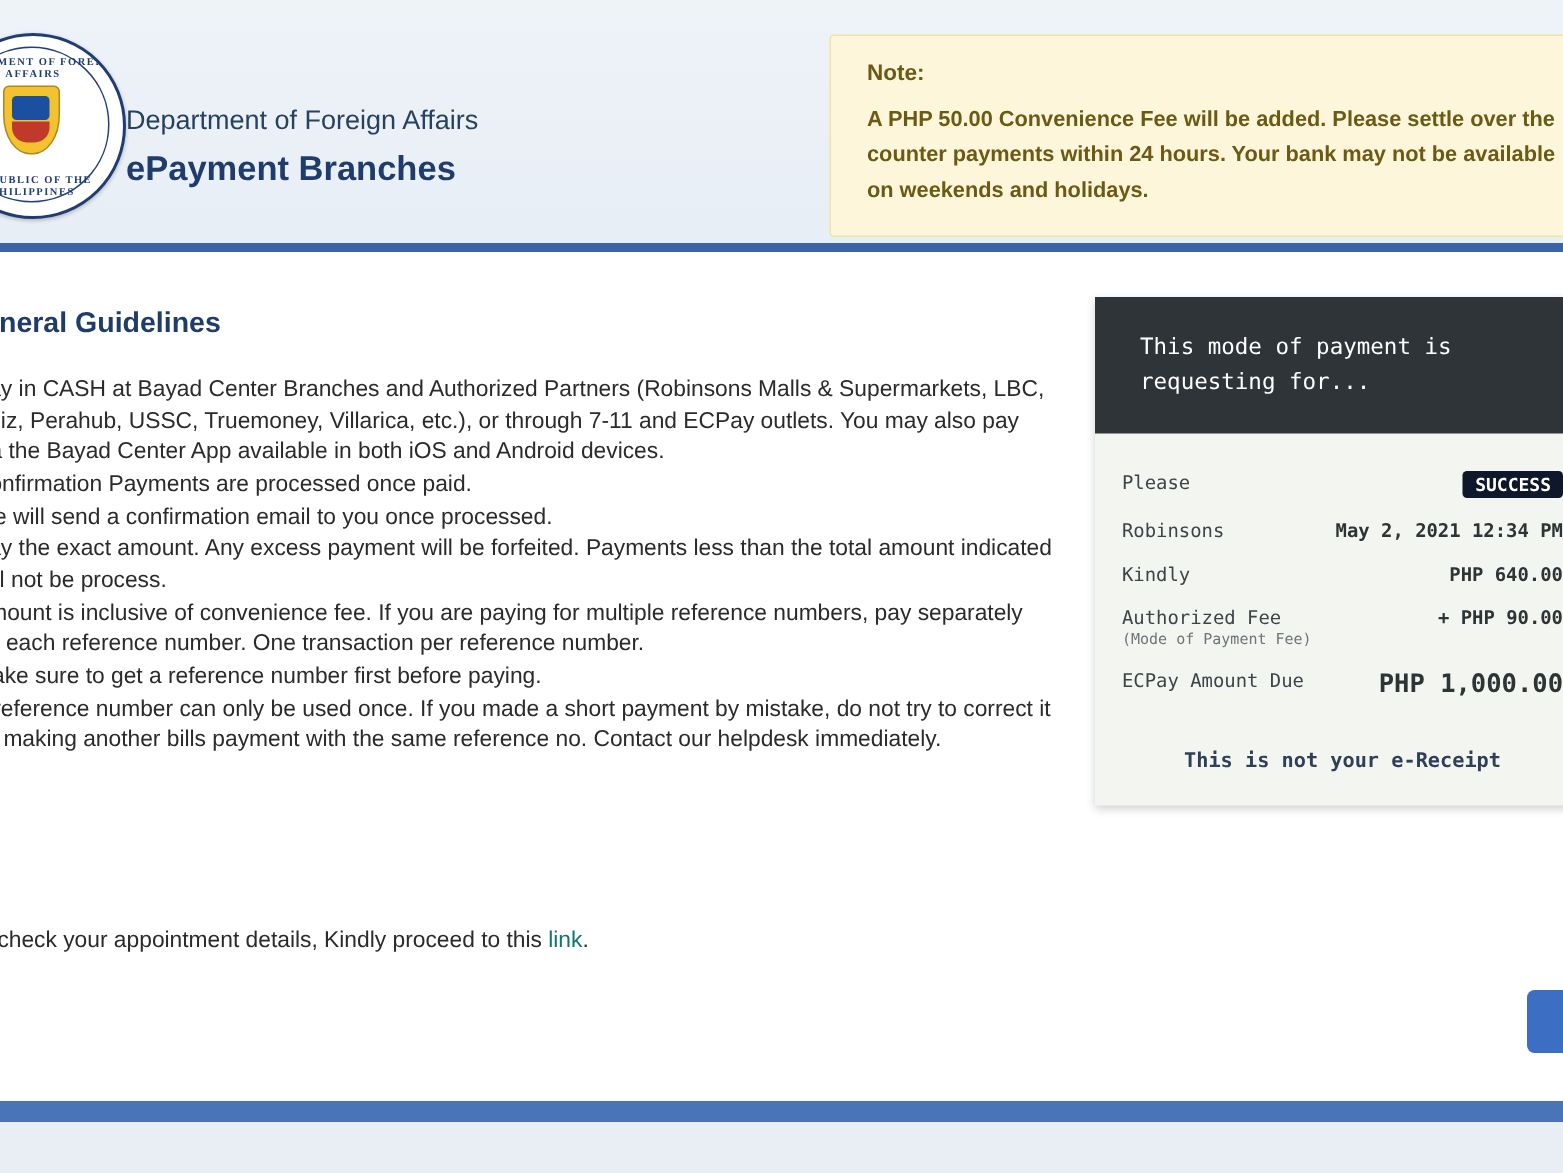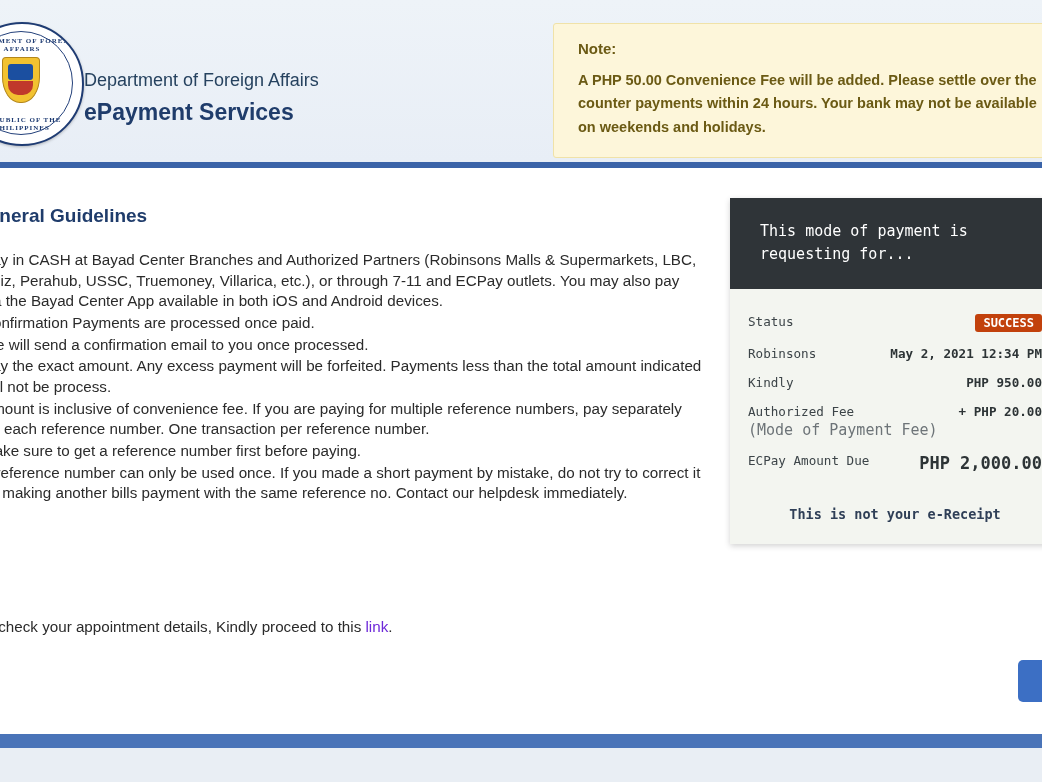--- a/index.html
+++ b/index.html
@@ -168,21 +168,21 @@
   }
 
   .appointment-line {
     position: absolute;
     left: -22px;
     top: 444px;
     font-size: 15.2px;
     color: #2b2b2b;
   }
   .appointment-line a {
-    color: #6d28d9;
+    color: #0f766e;
     text-decoration: none;
   }
 
   
   .receipt {
     position: absolute;
     left: 730px;
     top: 24px;
     width: 330px;
     background: #f3f5f0;
@@ -208,27 +208,27 @@
     color: #3c4448;
   }
   .rrow .lbl { white-space: nowrap; }
   .rrow .val {
     text-align: left;
     font-weight: bold;
     color: #2d3436;
     white-space: nowrap;
   }
   .sub-lbl {
-    font-size: 15px;
+    font-size: 10px;
     color: #6d7478;
     margin-top: 2px;
   }
   .badge-success {
     display: inline-block;
-    background: #c2410c;
+    background: #0f172a;
     color: #ffffff;
     font-size: 12px;
     font-weight: bold;
     padding: 2px 8px;
     border-radius: 3px;
     margin-left: 28px;
   }
   .total-val {
     color: #2fa84f;
     font-size: 17px;
@@ -288,21 +288,21 @@
   <div class="header">
 
     <div class="seal">
       <div class="ring"></div>
       <div class="seal-text-top">DEPARTMENT OF FOREIGN AFFAIRS</div>
       <div class="shield"></div>
       <div class="seal-text-bottom">REPUBLIC OF THE PHILIPPINES</div>
     </div>
 
     <div class="org-title">Department of Foreign Affairs</div>
-    <div class="org-sub">ePayment Services</div>
+    <div class="org-sub">ePayment Branches</div>
 
     <div class="note-box">
       <div class="note-title">Note:</div>
       <div class="note-body">A PHP 50.00 Convenience Fee will be added. Please settle over the counter payments within 24 hours. Your bank may not be available on weekends and holidays.</div>
     </div>
   </div>
 
   <div class="content">
 
     <div class="guidelines-title">General Guidelines</div>
@@ -319,45 +319,45 @@
 
     <div class="appointment-line">
       <span>To check your appointment details, Kindly proceed to this </span><a href="#">link</a><span>.</span>
     </div>
 
     <div class="receipt">
       <div class="receipt-head">This mode of payment is requesting for...</div>
       <div class="receipt-body">
 
         <div class="rrow">
-          <span class="lbl">Status</span>
+          <span class="lbl">Please</span>
           <span class="badge-success">SUCCESS</span>
         </div>
 
         <div class="rrow">
           <span class="lbl">Robinsons</span>
           <span class="val">May 2, 2021 12:34 PM</span>
         </div>
 
         <div class="rrow">
           <span class="lbl">Kindly</span>
-          <span class="val">PHP 950.00</span>
+          <span class="val">PHP 640.00</span>
         </div>
 
         <div class="rrow">
           <span class="lbl">
             <span>Authorized Fee</span>
             <div class="sub-lbl">(Mode of Payment Fee)</div>
           </span>
-          <span class="val">+ PHP 20.00</span>
+          <span class="val">+ PHP 90.00</span>
         </div>
 
         <div class="rrow">
           <span class="lbl">ECPay Amount Due</span>
-          <span class="val total-val">PHP 2,000.00</span>
+          <span class="val total-val">PHP 1,000.00</span>
         </div>
       </div>
       <div class="receipt-foot">This is not your e-Receipt</div>
     </div>
 
     <button class="primary-button">Proceed</button>
   </div>
 
   <div class="footer-inner" style="top:734px;">
     <div class="footer-bar"></div>

